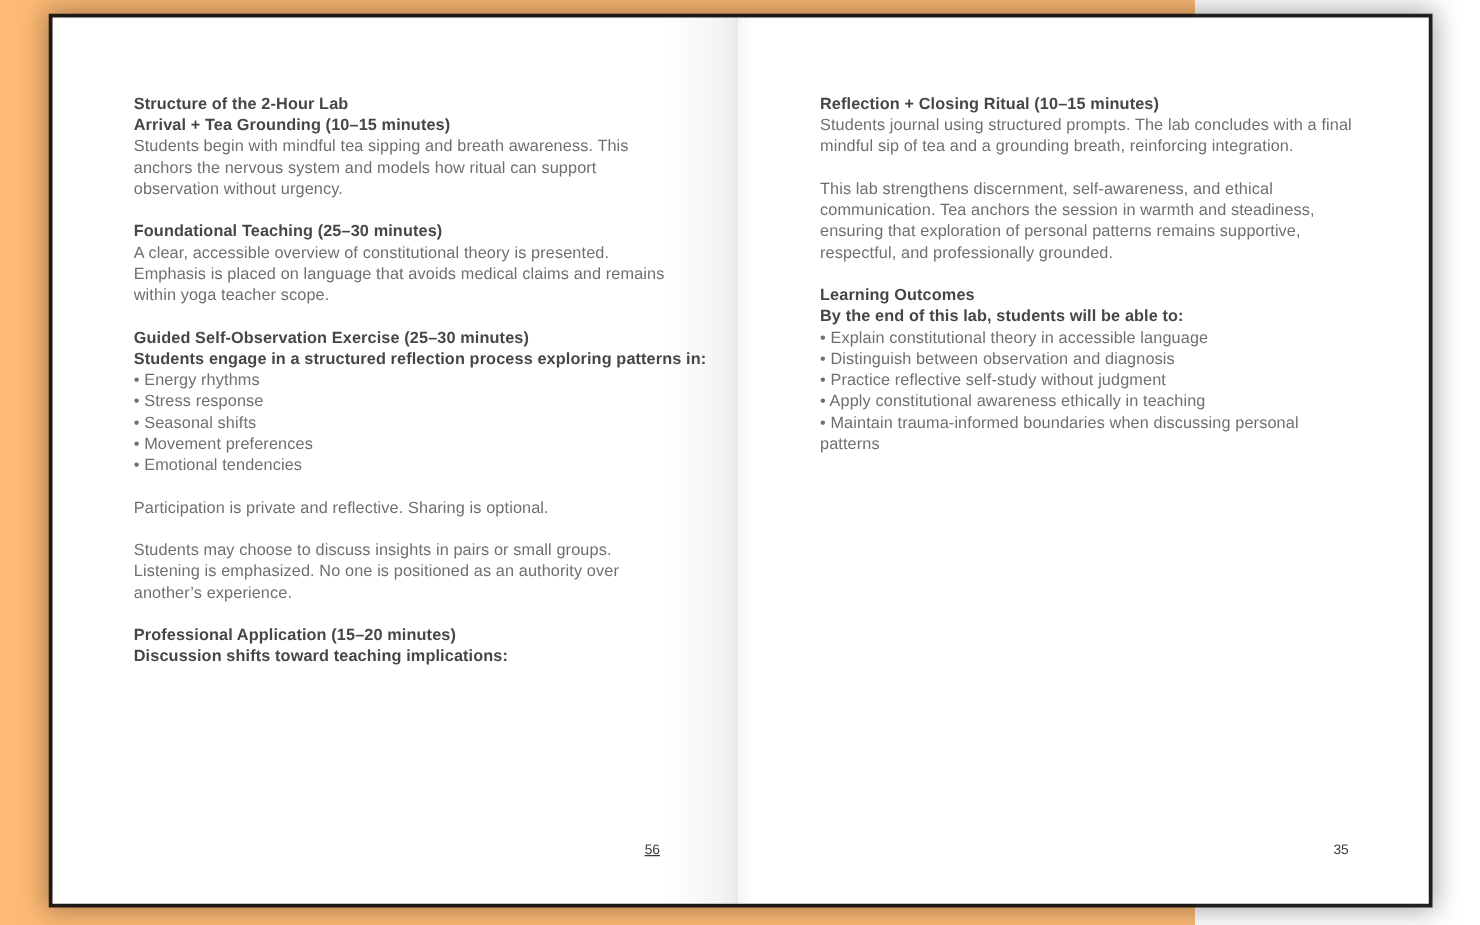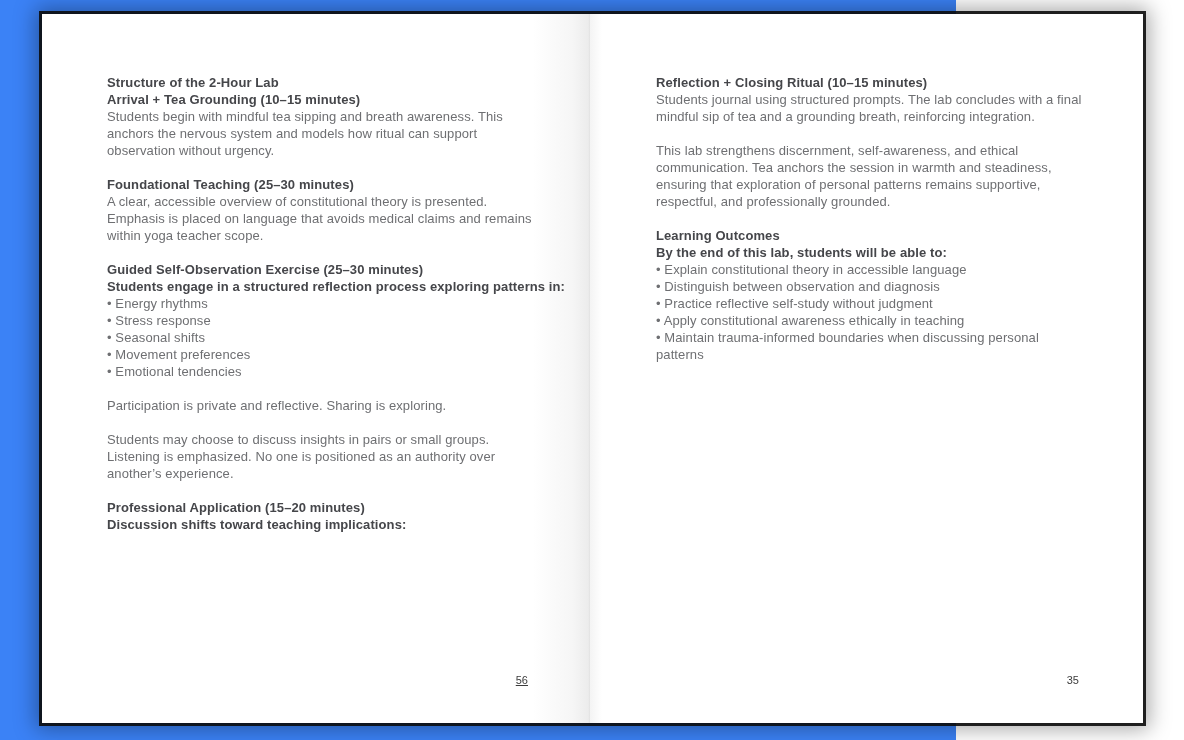--- a/index.html
+++ b/index.html
@@ -7,21 +7,21 @@
     padding: 0;
     width: 1184px;
     height: 740px;
     overflow: hidden;
     font-family: "Liberation Sans", sans-serif;
   }
   .stage {
     position: relative;
     width: 956px;
     height: 740px;
-    background: #3b82f6;
+    background: #fdba74;
   }
   .spread {
     position: absolute;
     left: 42px;
     top: 14px;
     width: 1101px;
     height: 709px;
     background: #ffffff;
     display: flex;
     box-shadow: 0 0 0 3px rgba(12,12,12,0.9), 0 0 20px 6px rgba(0,0,0,0.35);
@@ -112,21 +112,21 @@
         <div class="section">
           <div class="h">Guided Self-Observation Exercise (25–30 minutes)
 Students engage in a structured reflection process exploring patterns in:</div>
           <div class="b">• Energy rhythms
 • Stress response
 • Seasonal shifts
 • Movement preferences
 • Emotional tendencies</div>
         </div>
         <div class="section">
-          <div class="b">Participation is private and reflective. Sharing is exploring.</div>
+          <div class="b">Participation is private and reflective. Sharing is optional.</div>
         </div>
         <div class="section">
           <div class="b">Students may choose to discuss insights in pairs or small groups.
 Listening is emphasized. No one is positioned as an authority over
 another’s experience.</div>
         </div>
         <div class="section">
           <div class="h">Professional Application (15–20 minutes)
 Discussion shifts toward teaching implications:</div>
         </div>

